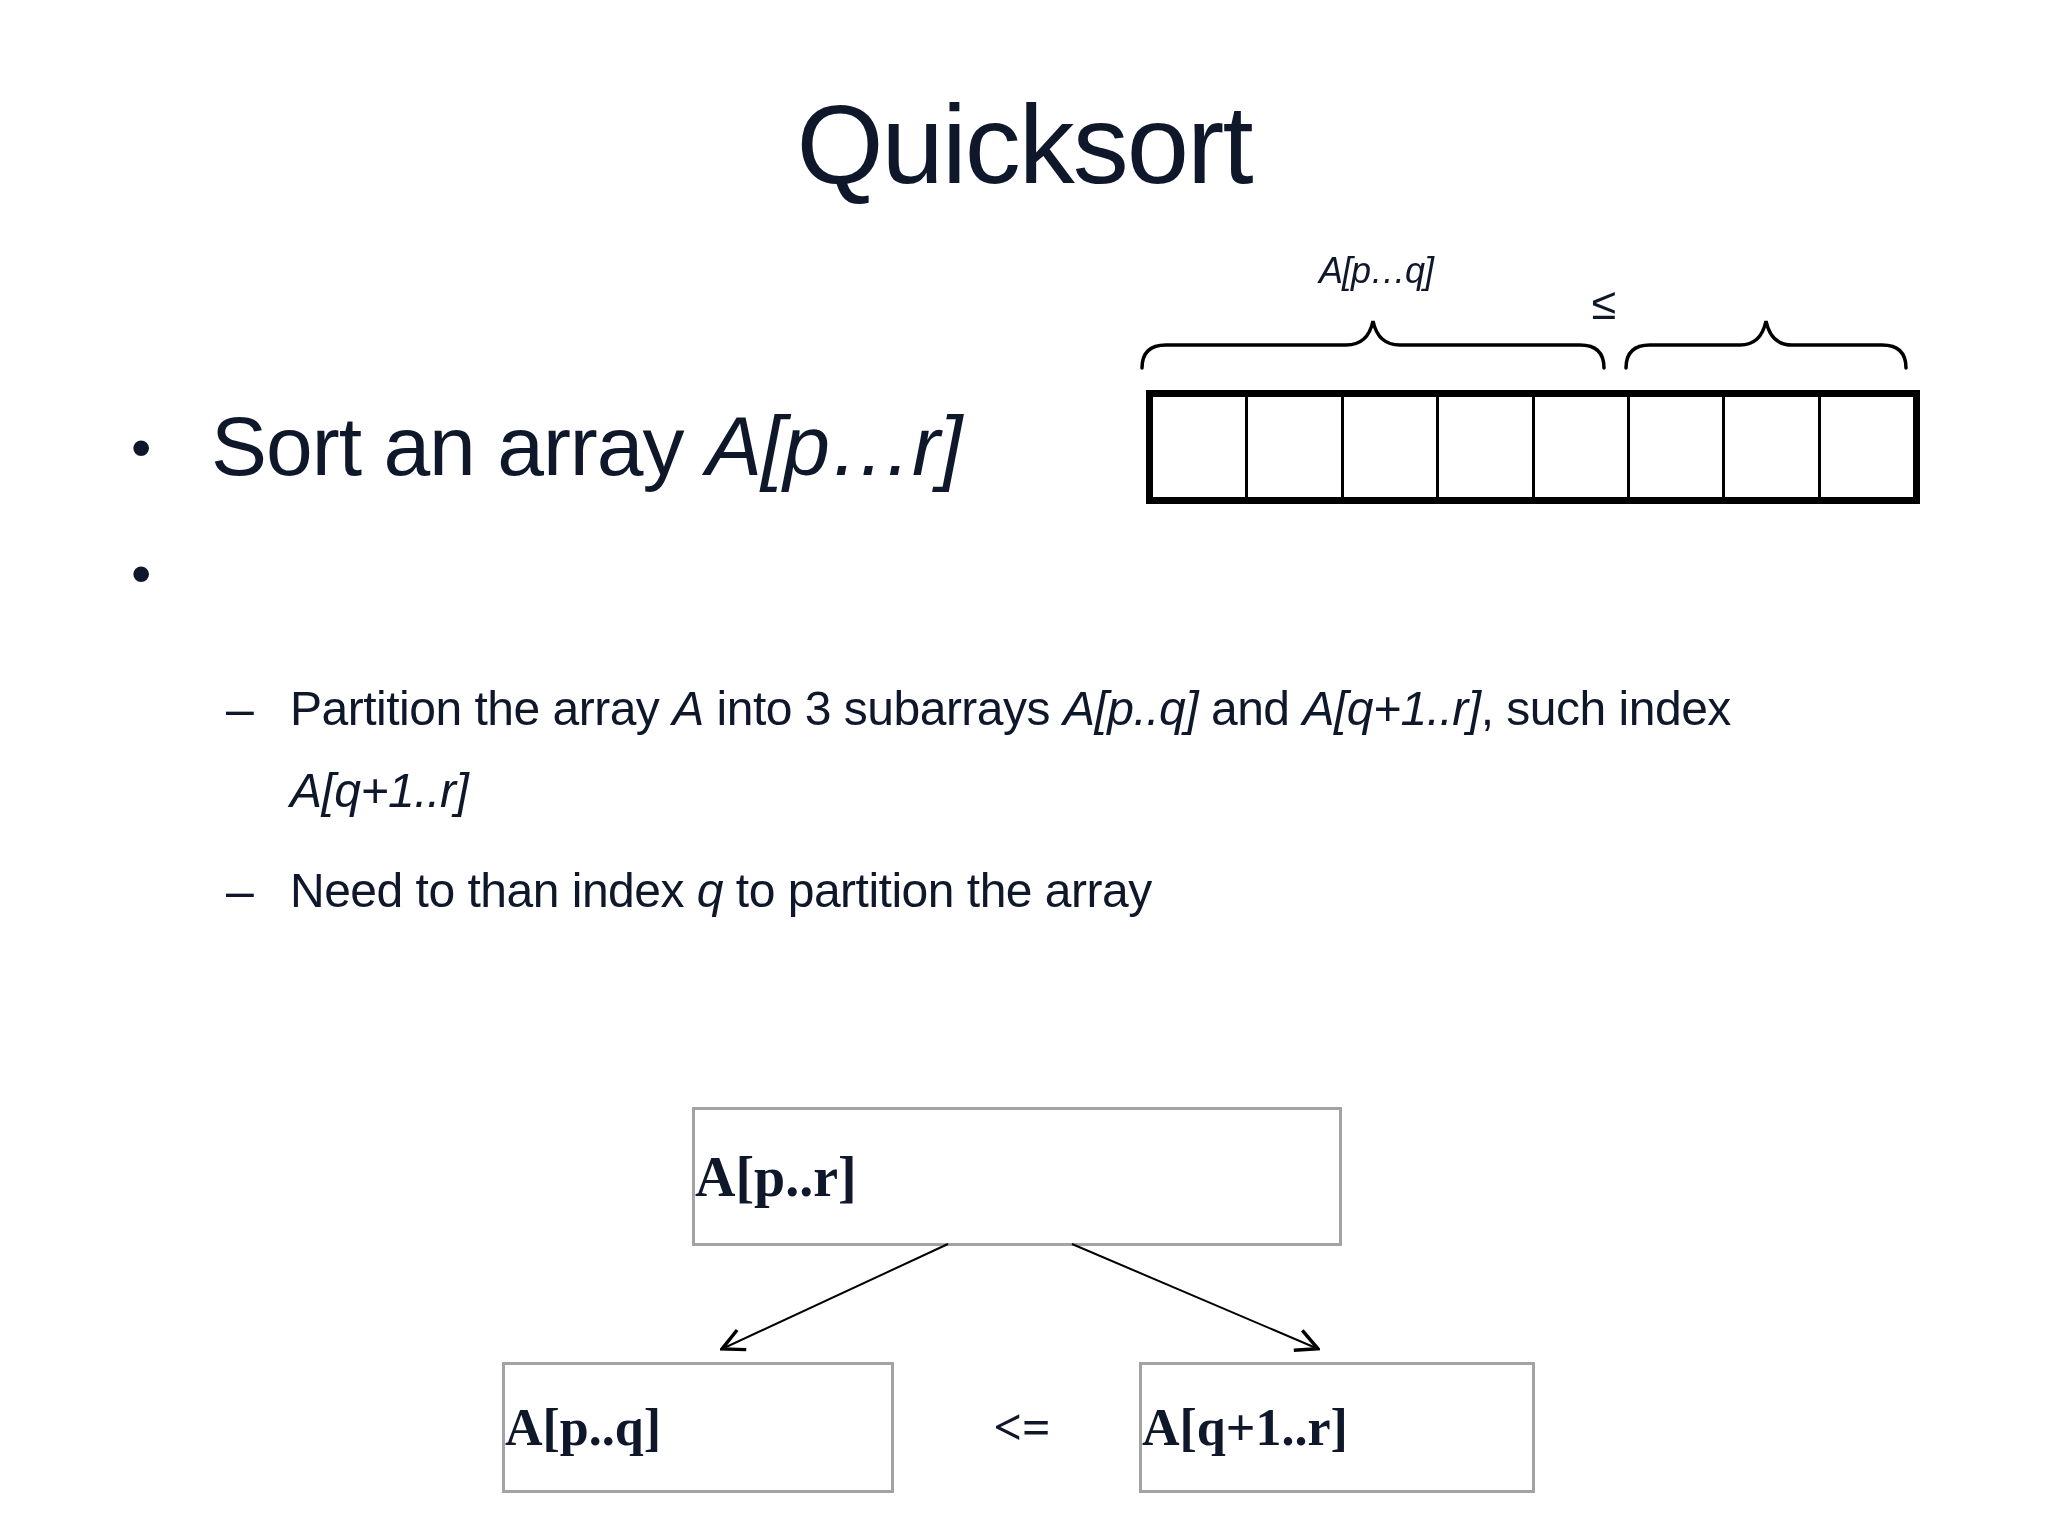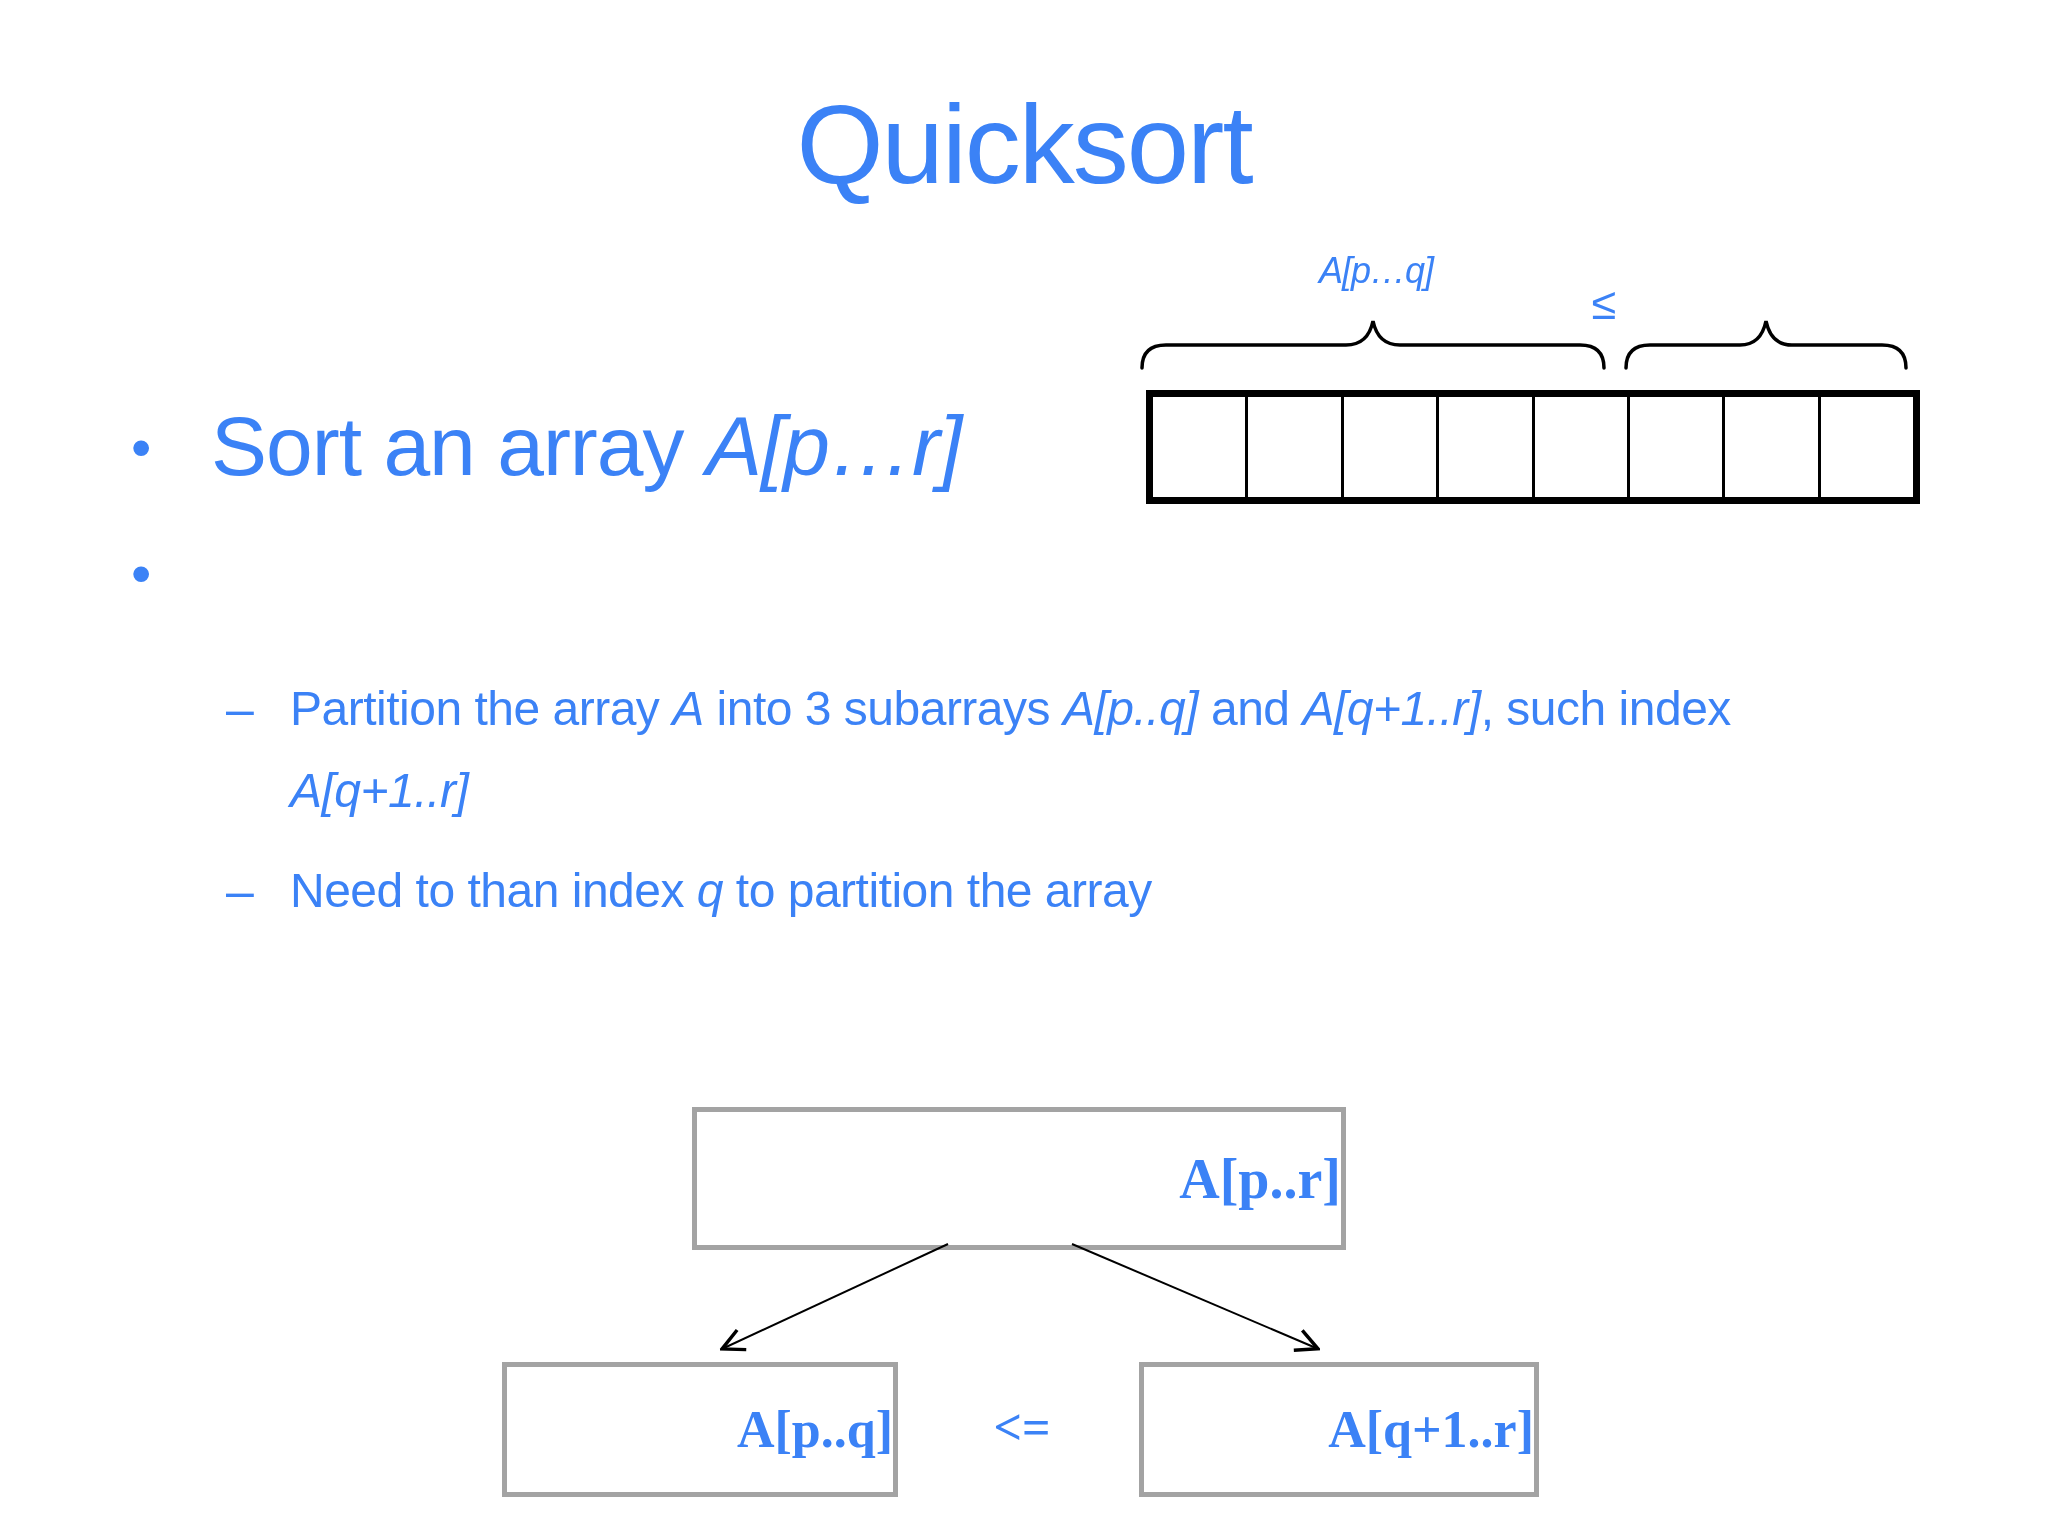--- a/index.html
+++ b/index.html
@@ -1,18 +1,18 @@
 <!DOCTYPE html>
 <html><head>
 <meta charset="utf-8">
 <style>
   html,body{margin:0;padding:0;background:#fff;}
   .slide{
     position:relative;width:2048px;height:1536px;overflow:hidden;
-    background:#ffffff;color:#3b82f6;
+    background:#ffffff;color:#0f172a;
     font-family:"Liberation Sans",sans-serif;
   }
   .title{
     position:absolute;top:80px;left:0;width:100%;
     text-align:center;font-size:112px;letter-spacing:-2px;font-weight:400;
   }
   .math{font-style:italic;}
 
   
   .td-label{
@@ -39,22 +39,22 @@
     font-size:48px;line-height:82px;letter-spacing:-0.5px;
   }
   .sub{display:flex;}
   .sub + .sub{margin-top:18px;}
   .sub .dash{flex:none;width:64px;font-size:50px;}
   .sub .lines{flex:1;}
   .line{white-space:nowrap;}
 
   
   .bx{
-    position:absolute;border:5px solid #a3a3a3;background:#fff;
-    display:flex;align-items:center;justify-content:flex-end;
+    position:absolute;border:3px solid #a3a3a3;background:#fff;
+    display:flex;align-items:center;justify-content:flex-start;
     font-family:"Liberation Serif",serif;font-weight:bold;
   }
   .bx-top{left:692px;top:1107px;width:644px;height:133px;font-size:56px;}
   .bx-left{left:502px;top:1362px;width:386px;height:125px;font-size:52px;}
   .bx-right{left:1139px;top:1362px;width:390px;height:125px;font-size:52px;}
   .rel2{
     position:absolute;left:952px;top:1398px;width:140px;text-align:center;
     font-family:"Liberation Serif",serif;font-weight:bold;font-size:50px;
   }
   .arrows{position:absolute;left:600px;top:1242px;}

